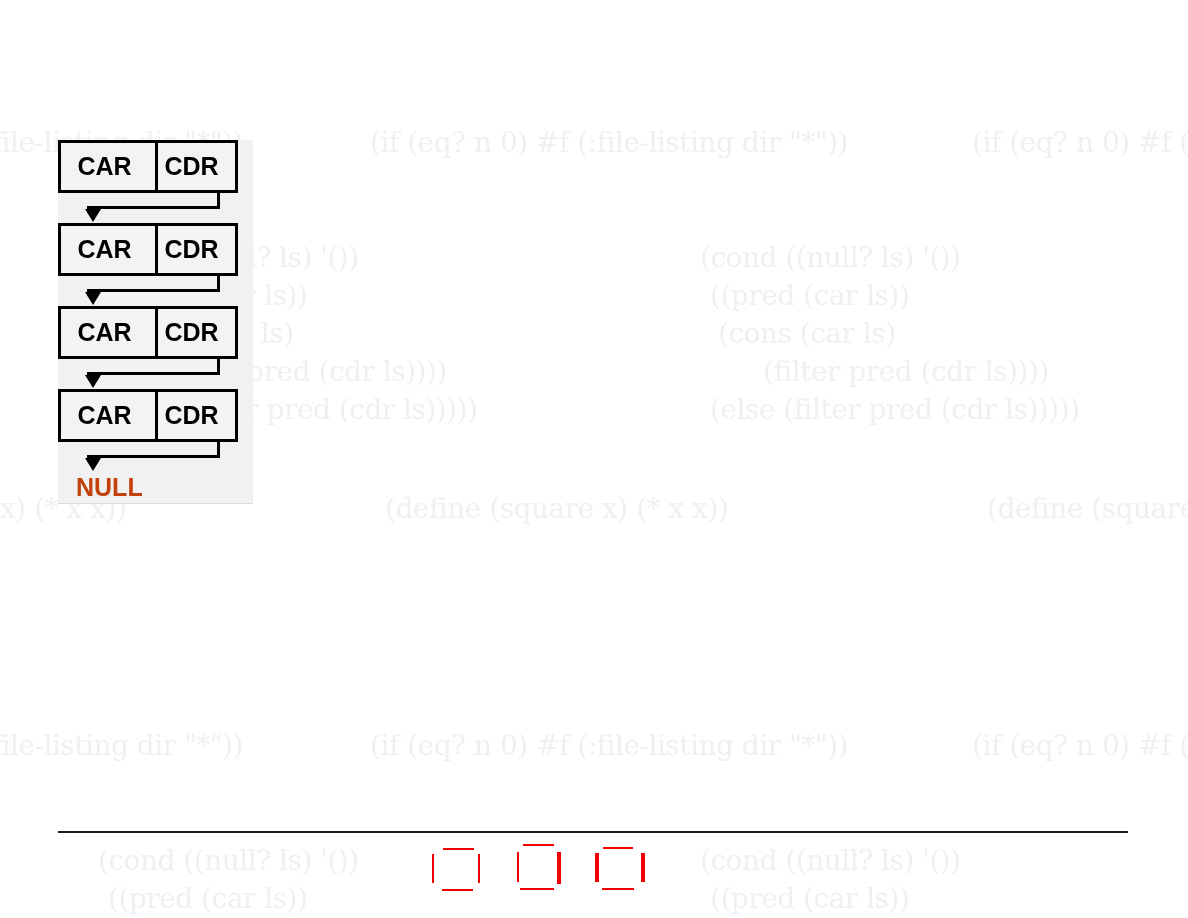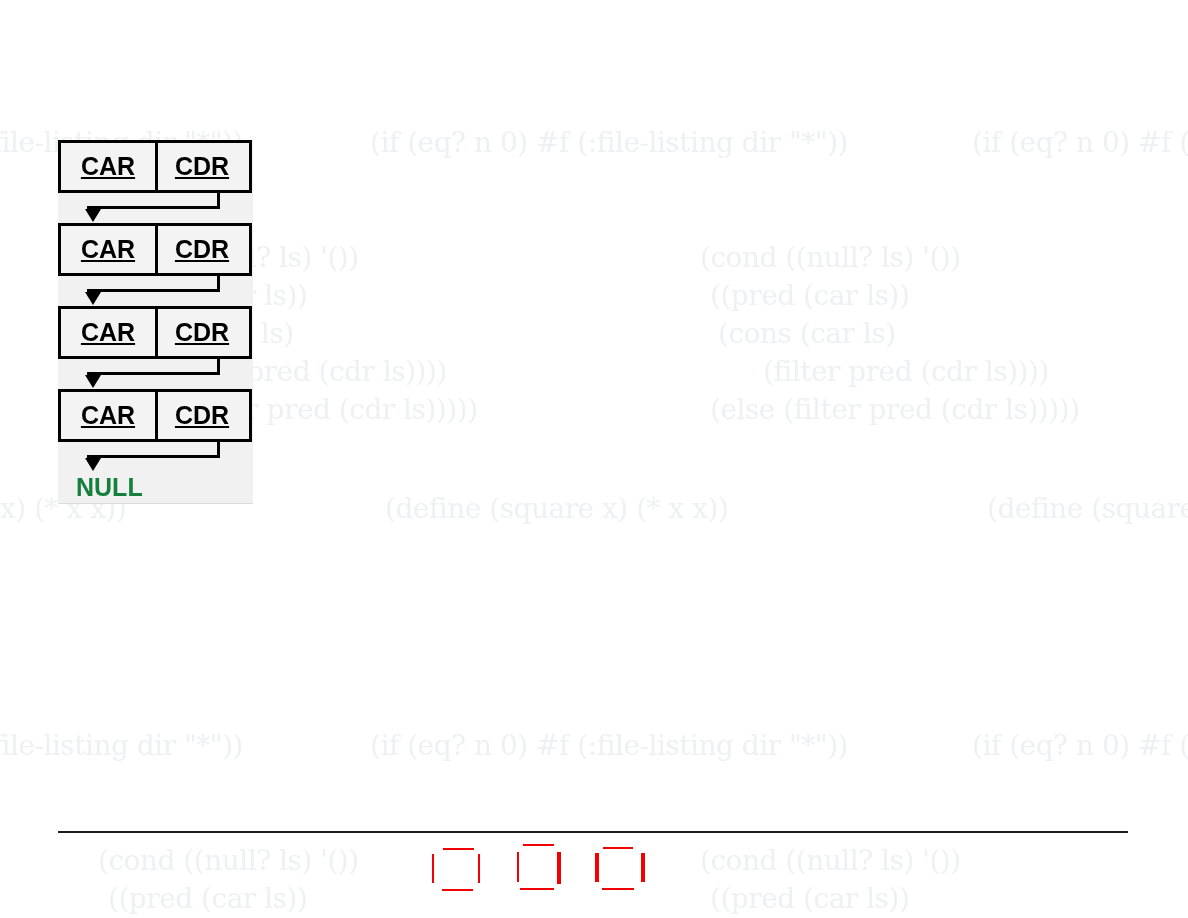--- a/index.html
+++ b/index.html
@@ -6,30 +6,30 @@
   .canvas{position:relative;width:1188px;height:918px;background:#ffffff;overflow:hidden;
           font-family:"Liberation Sans",sans-serif;}
   
   #bg-layer{position:absolute;left:0;top:0;width:100%;height:100%;}
   .frag{position:absolute;font-family:"DejaVu Serif",serif;font-size:28px;
         letter-spacing:-0.5px;white-space:pre;line-height:1.2;}
   
   #diagram-layer{position:absolute;left:0;top:0;width:100%;height:100%;}
   .panel{position:absolute;left:58px;top:140px;width:195px;height:363px;
          background:#f1f1f1;border-bottom:1px solid #dcdcdc;}
-  .cell{position:absolute;width:194px;height:53px;border:3px solid #000;
-        box-sizing:border-box;background:#f3f3f3;display:flex;text-decoration:underline;}
+  .cell{position:absolute;width:180px;height:53px;border:3px solid #000;
+        box-sizing:border-box;background:#f3f3f3;display:flex;}
   .half{flex:1;display:flex;align-items:center;justify-content:center;
         font-weight:bold;font-size:25px;color:#000;}
   .divider{position:absolute;left:94px;top:0;bottom:0;width:3px;background:#000;}
   .seg{position:absolute;background:#000;}
   .arrowhead{position:absolute;width:0;height:0;
              border-left:8px solid transparent;border-right:8px solid transparent;
              border-top:13px solid #000;}
-  .null-label{position:absolute;left:76px;top:473px;font-weight:bold;font-size:25px;color:#15803d;}
+  .null-label{position:absolute;left:76px;top:473px;font-weight:bold;font-size:25px;color:#c2410c;}
   .rule{position:absolute;left:58px;top:831px;width:1070px;height:2px;}
   .red-seg{position:absolute;}
 </style>
 </head>
 <body>
 
 <div class="canvas">
   <div id="bg-layer">
       <div class="frag" style="left: -235px; top: 126px; color: rgb(238, 240, 241);">(if (eq? n 0) #f (:file-listing dir "*"))</div>
       <div class="frag" style="left: 370px; top: 126px; color: rgb(238, 240, 241);">(if (eq? n 0) #f (:file-listing dir "*"))</div>

